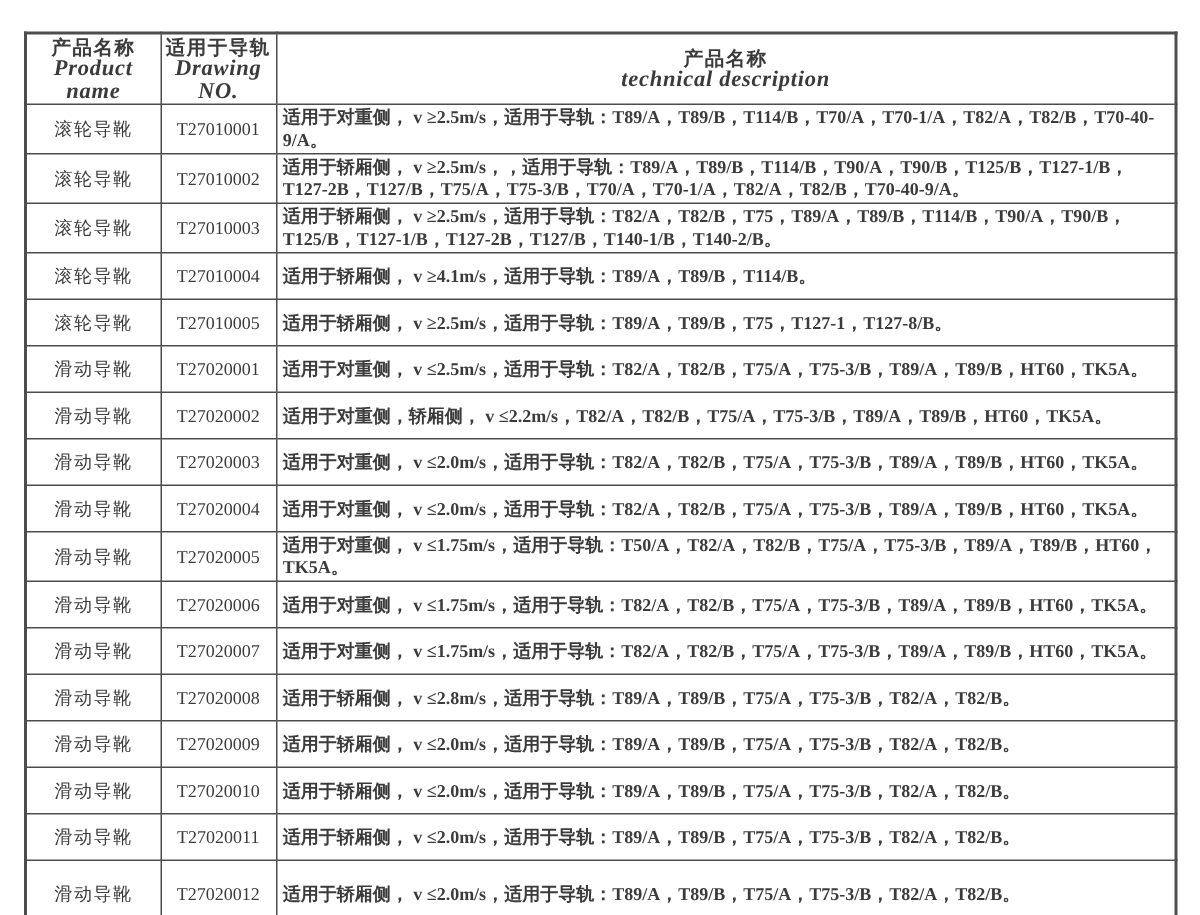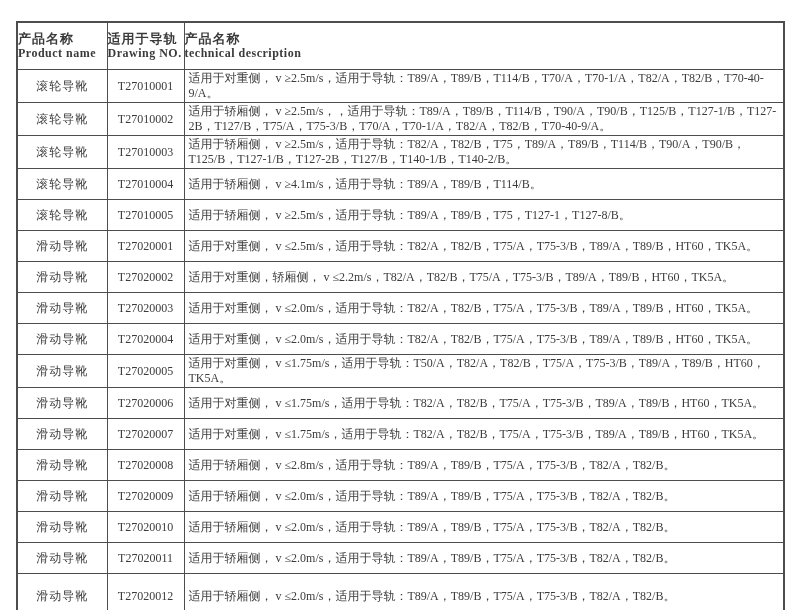--- a/index.html
+++ b/index.html
@@ -31,40 +31,42 @@
   th, td {
     border: 1px solid #4d4d4d;
     font-size: 12px;
     line-height: 15px;
     vertical-align: middle;
     padding: 0;
     overflow: hidden;
   }
   thead th {
     height: 46px;
-    text-align: left;
+    text-align: center;
     font-weight: bold;
   }
   thead .zh {
     font-size: 13px;
     letter-spacing: 1px;
   }
   thead .en {
-    font-size: 12px;
+    font-size: 15px;
     letter-spacing: 0.5px;
+    font-style: italic;
   }
   tbody tr { height: 31px; }
   tbody tr:last-child { height: 46px; }
   td.cell-name, td.cell-no {
     text-align: center;
   }
   td.cell-name { letter-spacing: 1px; }
   td.cell-desc {
     text-align: left;
     padding: 1px 3px 1px 4px;
+    font-weight: bold;
   }
 </style>
 </head>
 <body>
 
 <div class="page">
   <table class="catalog">
     <colgroup>
       <col class="c-name">
       <col class="c-no">

